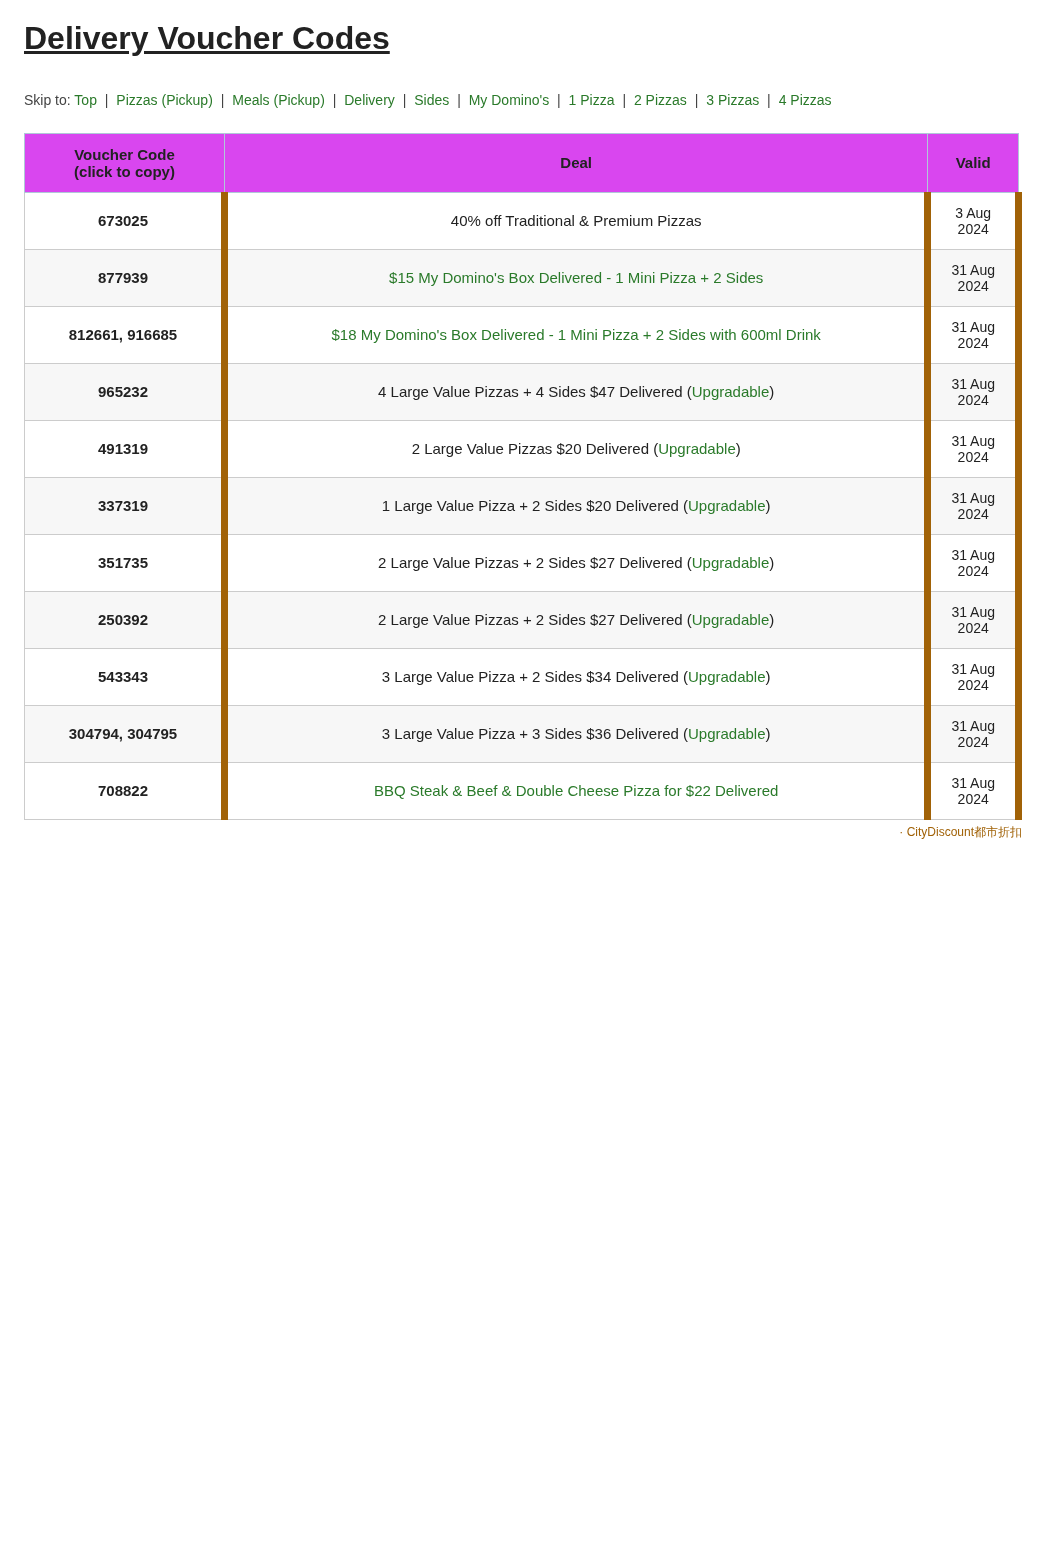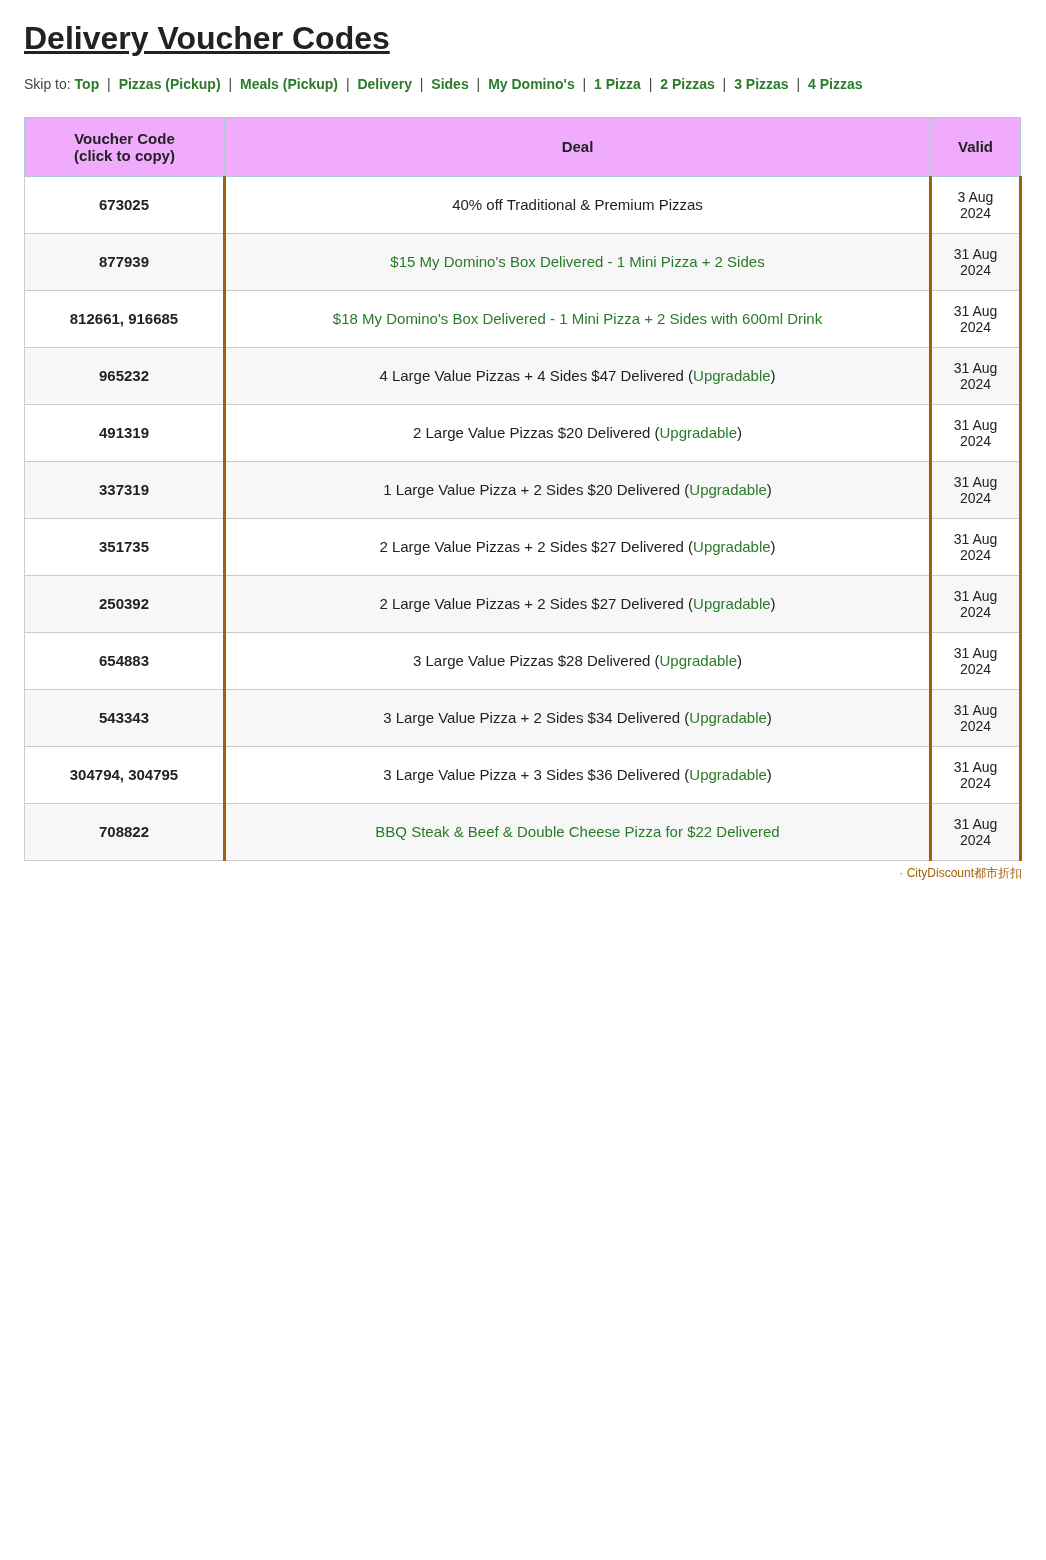--- a/index.html
+++ b/index.html
@@ -14,54 +14,54 @@
       background: #fff;
       color: #222;
       max-width: 1046px;
       padding: 20px 24px;
     }
 
     .page-title {
       font-size: 32px;
       font-weight: 900;
       text-decoration: underline;
-      margin-bottom: 16px;
+      margin-bottom: 32px;
     }
 
     .skip-nav {
       margin-bottom: 20px;
       font-size: 14px;
       color: #444;
       line-height: 1.7;
     }
 
     .skip-nav span {
       color: #444;
       font-weight: normal;
     }
 
     .skip-nav a {
       color: #2a7a2a;
       text-decoration: none;
-      font-weight: 700;
+      font-weight: 400;
     }
 
     .separator {
       color: #444;
       margin: 0 4px;
     }
 
     table {
       width: 100%;
       border-collapse: collapse;
       margin-top: 8px;
     }
 
     thead tr {
-      background-color: #f0abfc;
+      background-color: #d946ef;
       padding-left: 16px;
     }
 
     thead th {
       padding: 12px 14px;
       text-align: center;
       font-weight: 700;
       font-size: 15px;
       border: 1px solid #b0c8d8;
     }
@@ -83,21 +83,21 @@
       background: #fff;
     }
 
     tbody tr:nth-child(even) {
       background: #f7f7f7;
     }
 
     tbody td {
       padding: 12px 20px;
       border-left: 1px solid #ccc;
-      border-right: 3px solid #a16207;
+      border-right: 7px solid #a16207;
       vertical-align: middle;
       text-align: center;
       font-size: 15px;
     }
 
     tbody td:first-child {
       font-weight: 700;
       text-align: center;
     }
 
@@ -192,25 +192,20 @@
         <td style="cursor: pointer;">351735</td>
         <td>2 Large Value Pizzas + 2 Sides $27 Delivered (<span class="green-text">Upgradable</span>)</td>
         <td>31 Aug<br>2024</td>
       </tr>
       <tr>
         <td style="cursor: pointer;">250392</td>
         <td>2 Large Value Pizzas + 2 Sides $27 Delivered (<span class="green-text">Upgradable</span>)</td>
         <td>31 Aug<br>2024</td>
       </tr>
       <tr>
-        <td style="cursor: pointer;">654883</td>
-        <td>3 Large Value Pizzas $28 Delivered (<span class="green-text">Upgradable</span>)</td>
-        <td>31 Aug<br>2024</td>
-      </tr>
-      <tr>
         <td style="cursor: pointer;">543343</td>
         <td>3 Large Value Pizza + 2 Sides $34 Delivered (<span class="green-text">Upgradable</span>)</td>
         <td>31 Aug<br>2024</td>
       </tr>
       <tr>
         <td style="cursor: pointer;">304794, 304795</td>
         <td>3 Large Value Pizza + 3 Sides $36 Delivered (<span class="green-text">Upgradable</span>)</td>
         <td>31 Aug<br>2024</td>
       </tr>
       <tr>

